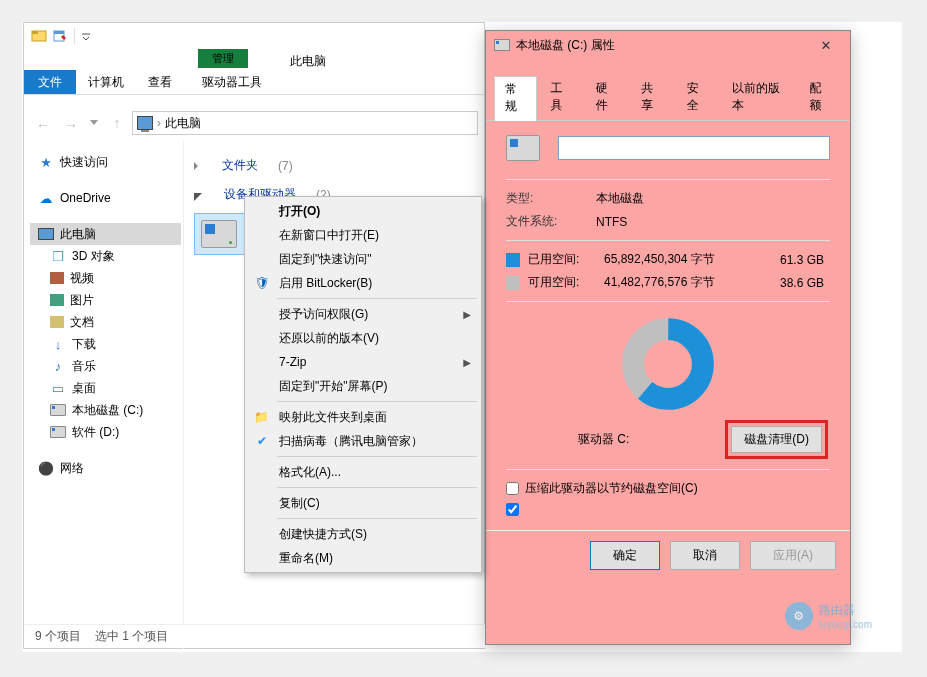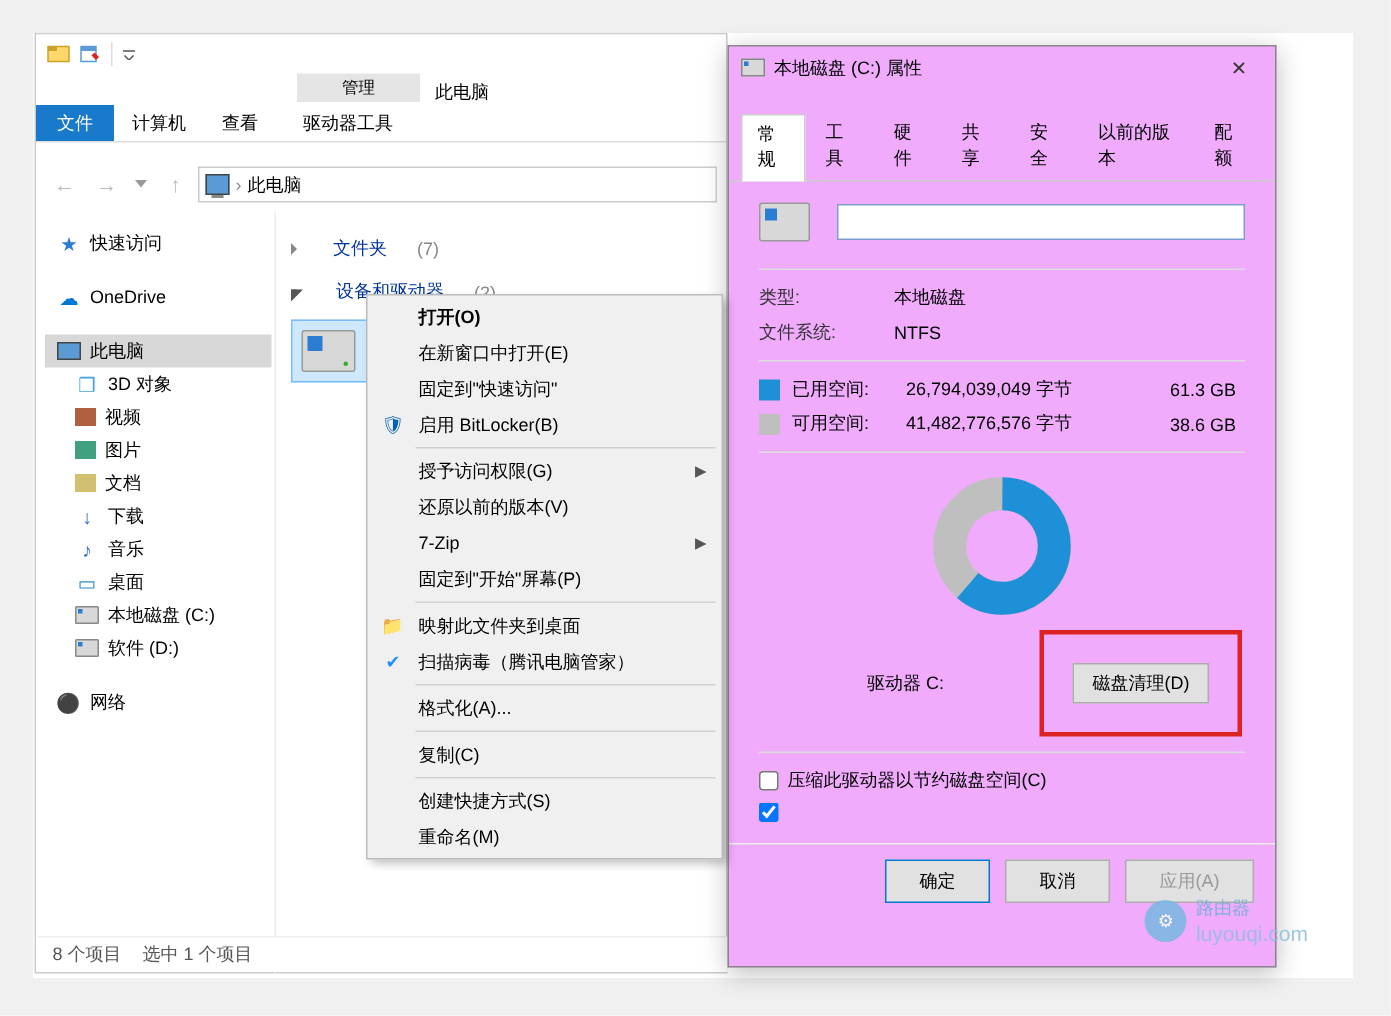--- a/index.html
+++ b/index.html
@@ -66,21 +66,21 @@
 .ctxmenu { position: absolute; left: 222px; top: 174px; width: 238px; background: #f0f0f0; border: 1px solid #bcbcbc; box-shadow: 3px 3px 6px rgba(0,0,0,.25); z-index: 10; padding: 2px; }
 .ctxitem { height: 24px; display: flex; align-items: center; padding-left: 32px; cursor: default; position: relative; }
 .ctxitem.bold { font-weight: 600; }
 .ctxitem .sub { position: absolute; right: 8px; color: #555; font-size: 10px; }
 .ctxsep { height: 1px; background: #d0d0d0; margin: 3px 2px 3px 30px; }
 .ctxicon { position: absolute; left: 6px; width: 18px; height: 18px; display: flex; align-items: center; justify-content: center; }
 .ctx-shield { color: #005fb8; }
 .ctxitem.hl { border: 3px solid #d22; padding-left: 29px; height: 30px; }
 
 
-.propdlg { position: absolute; left: 463px; top: 8px; width: 366px; height: 615px; background: #f0abfc; border: 1px solid #888; box-shadow: 0 4px 16px rgba(0,0,0,.25); z-index: 5; }
+.propdlg { position: absolute; left: 463px; top: 8px; width: 366px; height: 615px; background: #fca5a5; border: 1px solid #888; box-shadow: 0 4px 16px rgba(0,0,0,.25); z-index: 5; }
 .prop-title { height: 28px; display: flex; align-items: center; padding: 0 8px; gap: 6px; }
 .prop-title .dicon { width: 16px; height: 12px; background: #d8d8d8; border: 1px solid #888; position: relative; }
 .prop-title .dicon::before { content: ""; position: absolute; left: 1px; top: 1px; width: 3px; height: 3px; background: #2b7cd3; }
 .prop-title .spacer { flex: 1; }
 .prop-close { width: 32px; height: 22px; display: flex; align-items: center; justify-content: center; font-size: 13px; color: #333; cursor: default; }
 .prop-tabs { display: flex; border-bottom: 1px solid #ccc; padding: 0 8px; gap: 2px; margin-top: 16px; }
 .prop-tab { padding: 4px 10px 6px; cursor: default; border: 1px solid transparent; border-bottom: none; }
 .prop-tab.active { border-color: #ccc; background: #fff; position: relative; top: 1px; }
 .prop-body { padding: 14px 20px 8px 20px; }
 .prop-row { display: flex; align-items: center; margin-bottom: 6px; }
@@ -91,31 +91,31 @@
 .prop-hr { height: 1px; background: #ddd; margin: 10px 0; }
 .prop-label { width: 90px; color: #333; }
 .prop-swatch { width: 14px; height: 14px; margin-right: 8px; }
 .sw-used { background: #1e90d8; }
 .sw-free { background: #bfbfbf; }
 .prop-bytes { width: 150px; text-align: left; }
 .prop-size { width: 70px; text-align: right; }
 .donut { margin: 16px auto 10px; display: block; }
 .legend-row { display: flex; align-items: center; justify-content: space-between; padding: 0 2px; }
 .cleanbtn { border: 1px solid #adadad; background: #e1e1e1; padding: 4px 12px; cursor: default; position: relative; }
-.cleanbtn-wrap { border: 3px solid #d22; padding: 19px; display: inline-block; }
+.cleanbtn-wrap { border: 3px solid #d22; padding: 3px; display: inline-block; }
 .chkrow { display: flex; align-items: center; gap: 6px; margin: 6px 0; }
 .chkrow input { width: 13px; height: 13px; }
 .prop-foot { display: flex; justify-content: flex-end; gap: 10px; padding: 10px 14px; border-top: 1px solid #eee; }
 .stdbtn { border: 1px solid #adadad; background: #e1e1e1; padding: 5px 22px; cursor: default; }
 .stdbtn.primary { border-color: #0078d4; }
 .stdbtn.disabled { color: #999; }
 .statusbar { position: absolute; bottom: 0; left: 1px; width: 460px; height: 24px; background: #fff; display: flex; align-items: center; padding: 0 10px; gap: 14px; color: #555; border-top: 1px solid #eee; }
 .watermark { position: absolute; right: 30px; bottom: 22px; color: #6fb1d8; font-size: 13px; display: flex; align-items: center; gap: 6px; opacity: .85; z-index: 40; }
 .watermark .circ { width: 28px; height: 28px; border-radius: 50%; background: #78b9e0; color: #fff; display:flex; align-items:center; justify-content:center; font-size: 12px; }
-.watermark .sub { font-size: 14px; color: #8fbedd; display:block; }
+.watermark .sub { font-size: 10px; color: #8fbedd; display:block; }
 </style>
 </head>
 <body>
 
 <div class="stage">
 
   <div class="explorer">
     <div class="titlebar">
       <span class="qat-icon">
         <svg width="16" height="14">
@@ -132,21 +132,21 @@
       </span>
       <span class="qat-sep"></span>
       <span class="qat-drop">
         <svg width="8" height="8">
             <path d="M0 2 L8 2 M1 5 L4 8 L7 5" stroke="#555" fill="none"></path>
           </svg>
       </span>
     </div>
 
     <div style="position:relative; height:52px;">
-      <div style="position:absolute; left:174px; top:0; background:#e5e5e5; padding:2px 30px; font-size:11px;">管理</div>
+      <div style="position:absolute; left:174px; top:0; background:#15803d; padding:2px 14px; font-size:11px;">管理</div>
       <div style="position:absolute; left:266px; top:4px; font-size:12px;">此电脑</div>
       <div class="ribbon" style="position:absolute; left:0; right:0; top:21px;">
         <div class="ribbon-file">文件</div>
         <div class="ribbon-tab">计算机</div>
         <div class="ribbon-tab">查看</div>
         <div class="ribbon-tab" style="margin-left:6px;">驱动器工具</div>
       </div>
     </div>
 
     <div class="addrrow">
@@ -239,21 +239,21 @@
           <span class="cnt">(2)</span>
         </div>
         <div class="driveitem sel">
           <div class="driveicon"></div>
           <div>本地磁盘 (C:)</div>
         </div>
       </div>
     </div>
 
     <div class="statusbar">
-      <span>8 个项目</span>
+      <span>9 个项目</span>
       <span>选中 1 个项目</span>
     </div>
   </div>
 
   <div class="ctxmenu">
     <div class="ctxitem bold">打开(O)</div>
     <div class="ctxitem">在新窗口中打开(E)</div>
     <div class="ctxitem">固定到"快速访问"</div>
     <div class="ctxitem">
       <span class="ctxicon ctx-shield">🛡</span>
@@ -316,21 +316,21 @@
           <span>本地磁盘</span>
         </div>
       <div class="prop-row">
           <span class="prop-label">文件系统:</span>
           <span>NTFS</span>
         </div>
       <div class="prop-hr"></div>
       <div class="prop-row">
         <span class="prop-swatch sw-used"></span>
         <span style="width:76px">已用空间:</span>
-        <span class="prop-bytes">26,794,039,049 字节</span>
+        <span class="prop-bytes">65,892,450,304 字节</span>
         <span class="prop-size">61.3 GB</span>
       </div>
       <div class="prop-row">
         <span class="prop-swatch sw-free"></span>
         <span style="width:76px">可用空间:</span>
         <span class="prop-bytes">41,482,776,576 字节</span>
         <span class="prop-size">38.6 GB</span>
       </div>
       <div class="prop-hr"></div>
 

